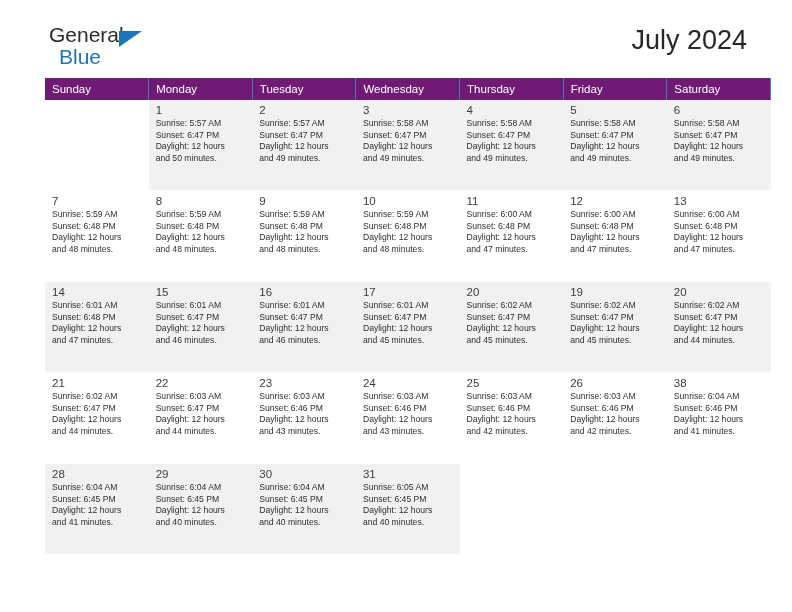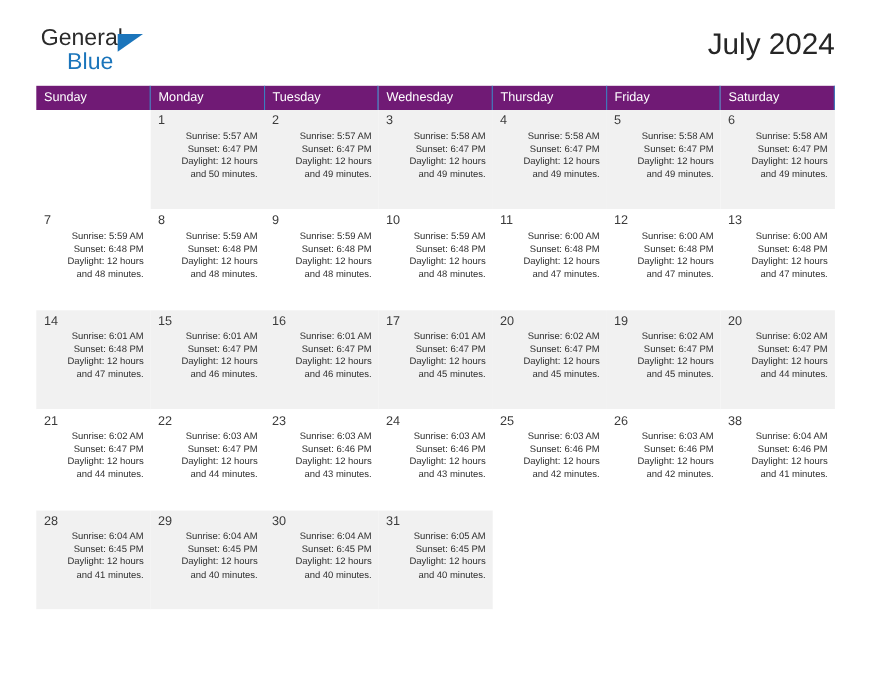--- a/index.html
+++ b/index.html
@@ -12,21 +12,21 @@
     height: 612px;
     font-family: "Liberation Sans", sans-serif;
     color: #000000;
     overflow: hidden;
   }
   .page {
     position: relative;
     width: 792px;
     height: 612px;
     box-sizing: border-box;
-    padding: 0 33px;
+    padding: 0 45px;
   }
 
   
   .header {
     display: flex;
     align-items: flex-start;
     justify-content: space-between;
     height: 72px;
     padding-top: 24px;
     box-sizing: border-box;
@@ -43,21 +43,21 @@
     color: #2b2b2b;
     letter-spacing: 0px;
     line-height: 22px;
     display: block;
   }
   .brand-blue {
     font-size: 21px;
     color: #1b75bb;
     line-height: 20px;
     display: block;
-    margin-left: 24px;
+    margin-left: 10px;
     margin-top: 1px;
   }
   .brand-triangle {
     position: absolute;
     left: 74px;
     top: 7px;
     width: 0;
     height: 0;
     border-top: 16px solid #1b75bb;
     border-right: 23px solid transparent;
@@ -124,21 +124,20 @@
     padding: 3px 0 0 7px;
     line-height: 14px;
     height: 17px;
     box-sizing: border-box;
   }
   .detail {
     padding: 1px 6px 0 7px;
     font-size: 8.6px;
     line-height: 11.6px;
     color: #2e2e2e;
-    text-align: right;
   }
   .detail div { white-space: nowrap; }
   .empty .daynum, .empty .detail { visibility: hidden; }
   .empty .cell-inner { background: #ffffff !important; }
 </style>
 </head>
 <body>
 
 <div class="page">
 

